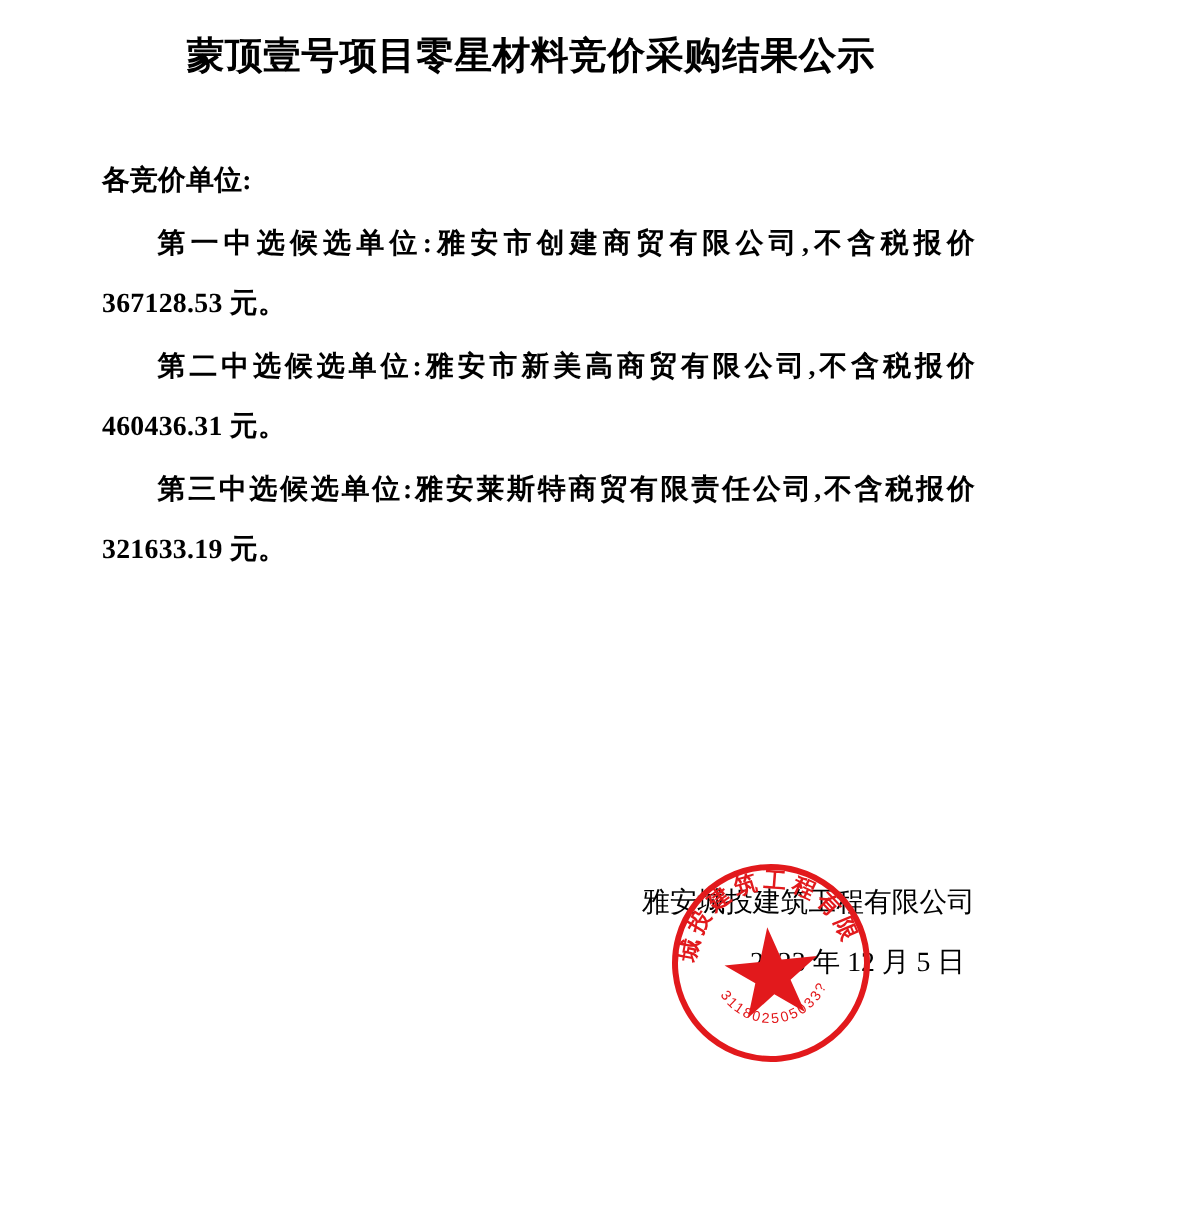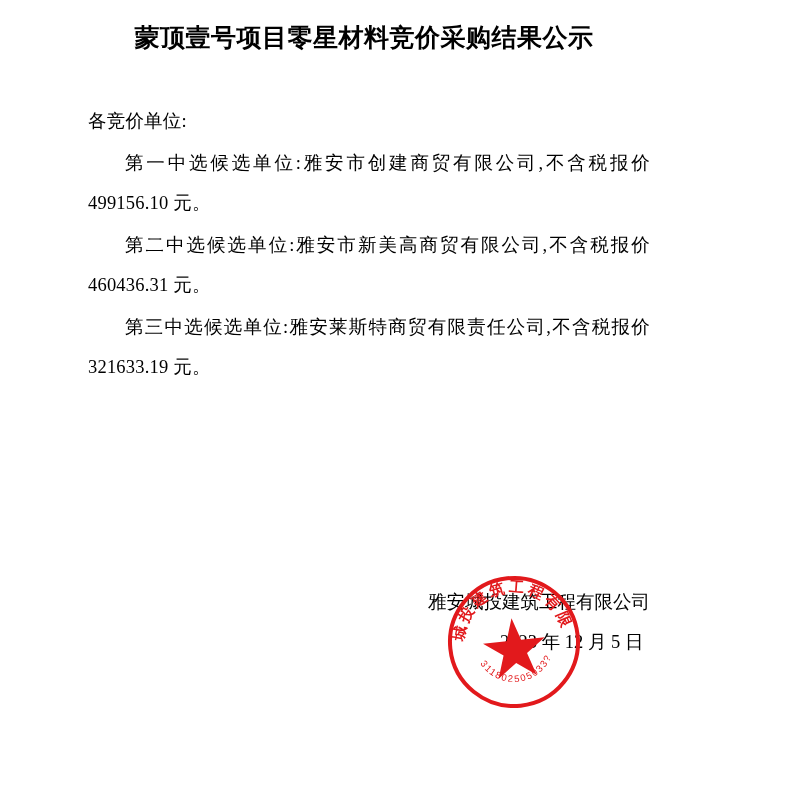--- a/index.html
+++ b/index.html
@@ -12,37 +12,38 @@
     background: #ffffff;
     font-family: "Liberation Serif", "DejaVu Serif", serif;
     color: #000000;
     overflow: hidden;
   }
   .page {
     position: relative;
     width: 788px;
     height: 770px;
     box-sizing: border-box;
-    padding: 22px 138px 0 88px;
+    padding: 22px 138px 0 68px;
   }
   .doc-title {
     text-align: center;
     font-size: 25px;
     font-weight: bold;
     letter-spacing: 0.5px;
     line-height: 1.3;
     margin: 0 0 46px 0;
     white-space: nowrap;
     margin-left: -10px;
   }
   .body-text {
     font-size: 18.5px;
     line-height: 40px;
     letter-spacing: 0.2px;
     text-align: justify;
+    font-weight: bold;
   }
   .para {
     margin: 0 0 2px 0;
   }
   .indent {
     text-indent: 37px;
   }
   .noindent {
     text-indent: 0;
   }
@@ -77,21 +78,21 @@
 </style>
 </head>
 <body>
 
 <div class="page">
 
   <h1 class="doc-title">蒙顶壹号项目零星材料竞价采购结果公示</h1>
 
   <div class="body-text">
     <p class="para noindent">各竞价单位:</p>
-    <p class="para indent">第一中选候选单位:雅安市创建商贸有限公司,不含税报价 499156.10 元。</p>
+    <p class="para indent">第一中选候选单位:雅安市创建商贸有限公司,不含税报价 367128.53 元。</p>
     <p class="para indent">第二中选候选单位:雅安市新美高商贸有限公司,不含税报价 460436.31 元。</p>
     <p class="para indent">第三中选候选单位:雅安莱斯特商贸有限责任公司,不含税报价 321633.19 元。</p>
   </div>
 
   <div class="sign-block">
     <div class="sign-line">雅安城投建筑工程有限公司</div>
     <div class="sign-date">2023 年 12 月 5 日</div>
   </div>
 
   <div class="seal">

